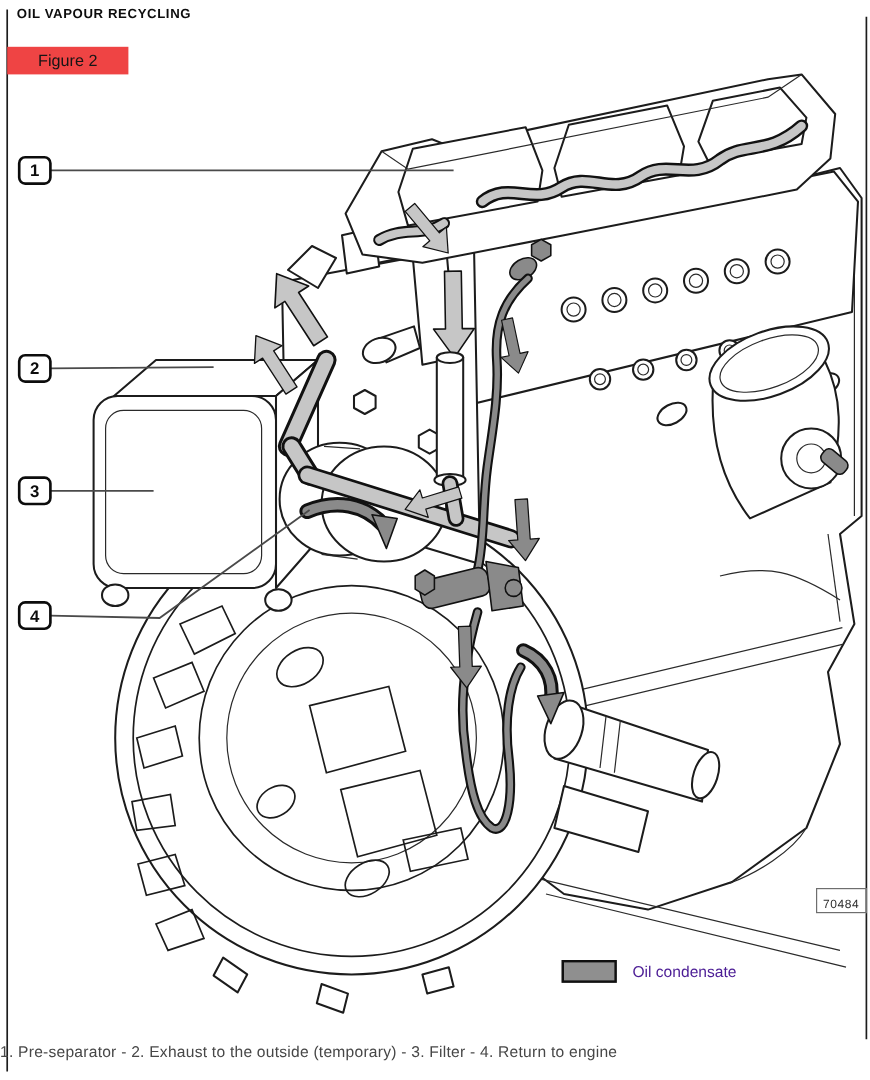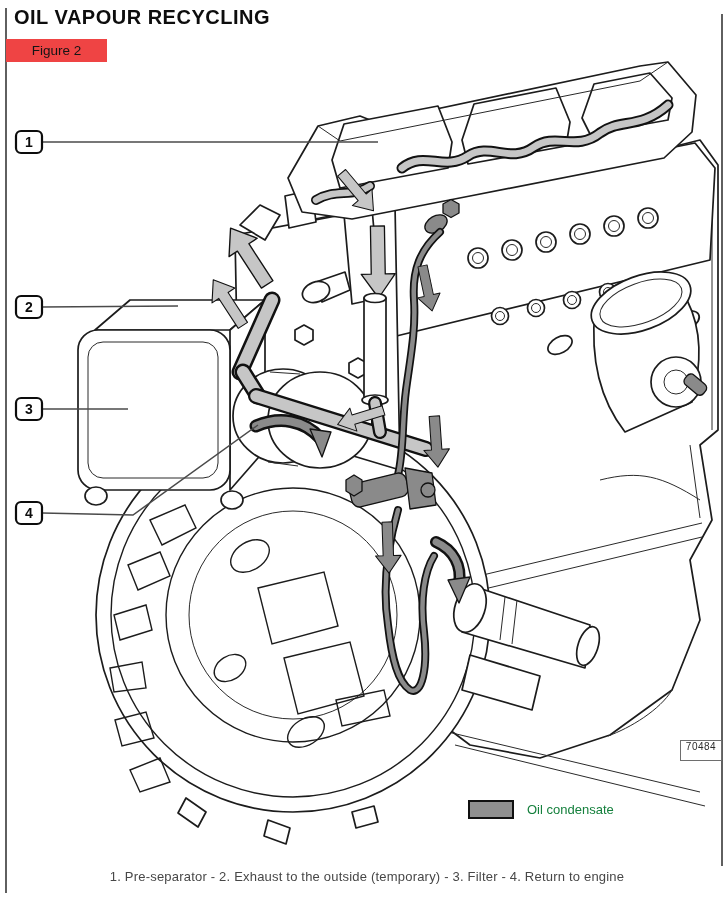--- a/index.html
+++ b/index.html
@@ -1,35 +1,35 @@
 <!DOCTYPE html>
 <html><head>
 <meta charset="utf-8">
 <style>
   html,body{margin:0;padding:0;background:#ffffff;}
   body{width:725px;height:900px;position:relative;overflow:hidden;
        font-family:"Liberation Sans",sans-serif;color:#111;}
   .overlay{position:absolute;z-index:2;}
-  #page-title{left:14px;top:6px;font-size:20px;font-weight:bold;
+  #page-title{left:14px;top:6px;font-size:11px;font-weight:bold;
               letter-spacing:.5px;color:#0d0d0d;white-space:nowrap;text-align:right;}
   #figure-chip{left:6px;top:39px;width:101px;height:23px;background:#ef4444;
                display:flex;align-items:center;justify-content:center;
                font-size:13.5px;color:#151515;}
   #engine-svg{position:absolute;left:0;top:0;z-index:1;}
   #ref-code-box{left:680px;top:740px;width:40px;height:19px;border:1px solid #6e6e6e;
-                background:#fff;display:flex;align-items:flex-start;justify-content:center;
+                background:#fff;display:flex;align-items:flex-end;justify-content:center;
                 font-size:10px;color:#2b2b2b;letter-spacing:.5px;}
   #legend{left:468px;top:800px;display:flex;flex-direction:column;gap:11px;}
   .legend-row{display:flex;align-items:center;}
   .swatch{width:46px;height:19px;border:2.5px solid #101010;box-sizing:border-box;}
   .swatch.condensate{background:#8f8f8f;}
   .swatch.vapours{background:#c9c9c9;}
-  .legend-label{margin-left:13px;font-size:13px;color:#15803d;}
-  #figure-caption{left:0;top:869px;width:662px;text-align:center;
-                  font-size:13px;color:#474747;letter-spacing:.2px;margin-left:36px;}
+  .legend-label{margin-left:13px;font-size:13px;color:#4c1d95;}
+  #figure-caption{left:0;top:869px;width:662px;
+                  font-size:13px;color:#474747;letter-spacing:.2px;}
   .callout-num{font:bold 14px "Liberation Sans",sans-serif;fill:#0c0c0c;}
   svg .ln{stroke:#1c1c1c;fill:none;stroke-width:1.4;}
   svg .shape{stroke:#1c1c1c;fill:#ffffff;stroke-width:1.7;stroke-linejoin:round;}
   svg .thin{stroke:#2a2a2a;fill:none;stroke-width:1;}
   svg .vap{fill:#c6c6c6;stroke:#111;stroke-width:1.3;stroke-linejoin:round;}
   svg .con{fill:#8a8a8a;stroke:#111;stroke-width:1.3;stroke-linejoin:round;}
 </style>
 </head>
 <body>
 

